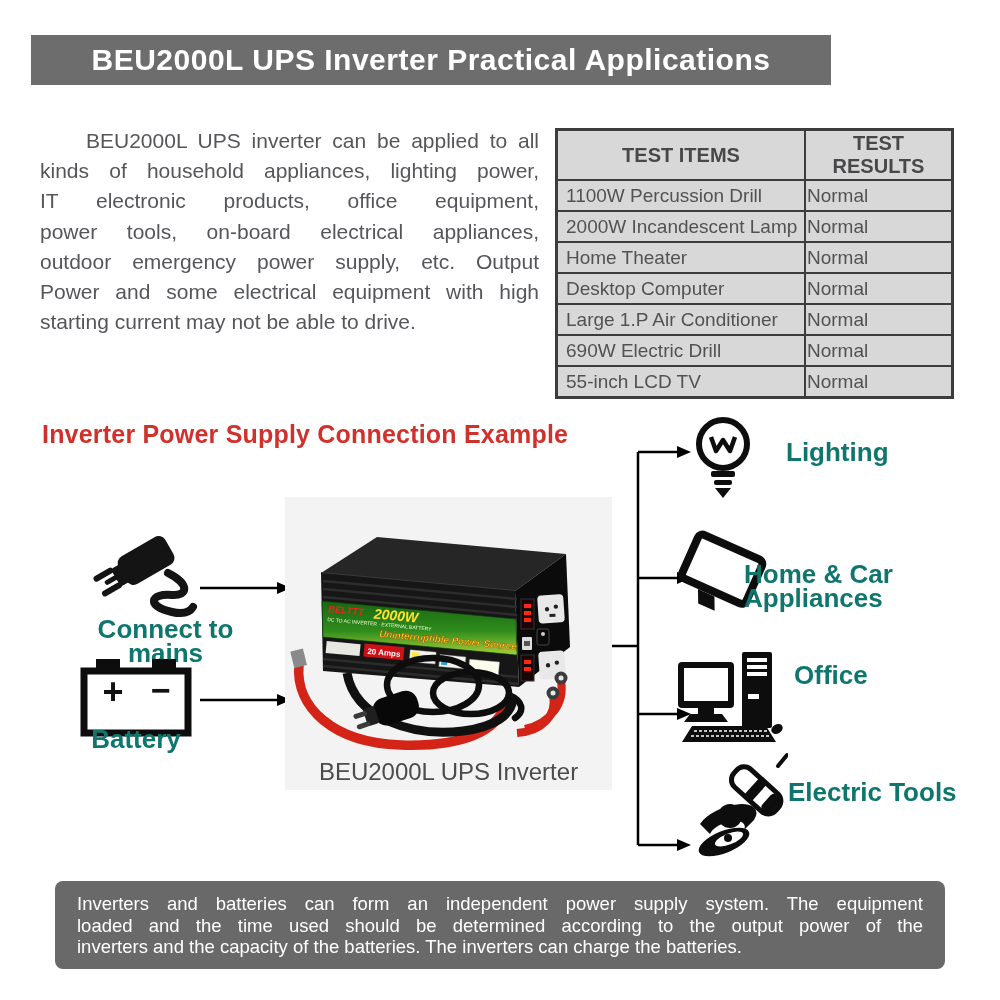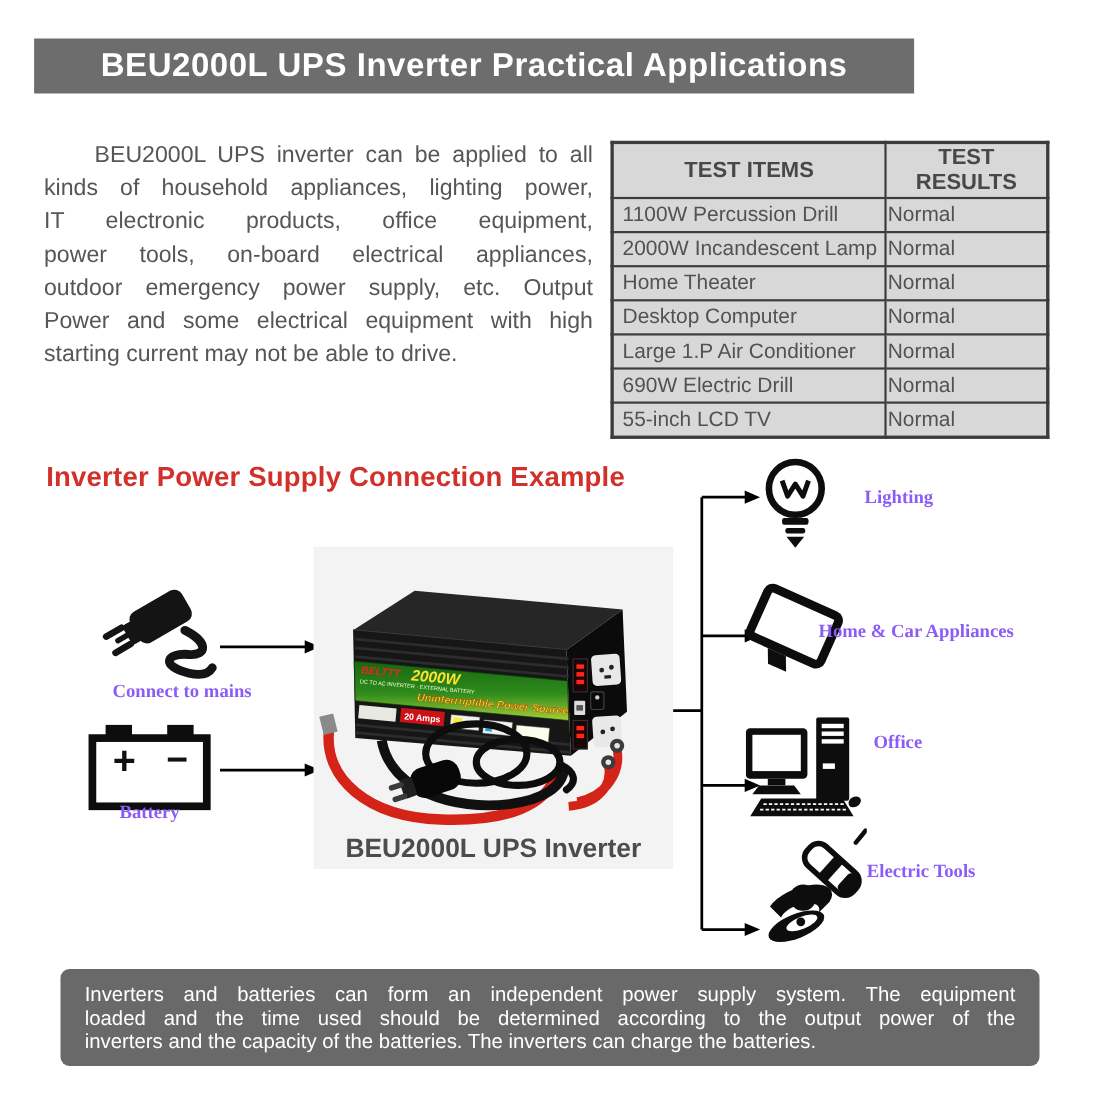--- a/index.html
+++ b/index.html
@@ -32,33 +32,33 @@
   .test-table td.cell-item { font-size:19px; color:#525254; padding-left:8px; text-align:left; }
   .test-table td.cell-result { font-size:19px; color:#525254; text-align:left; }
 
   
   .section-title {
     position:absolute; left:42px; top:420px;
     font-size:25px; font-weight:bold; color:#d2302a; letter-spacing:0.2px;
   }
 
   
-  .dlabel { position:absolute; font-weight:bold; color:#8b5cf6; font-size:17px; line-height:24px;font-family:Liberation Serif, serif; }
+  .dlabel { position:absolute; font-weight:bold; color:#0f766e; font-size:26px; line-height:24px; }
   .lbl-mains   { left:68px;  top:617px; width:195px; text-align:center; }
   .lbl-battery { left:76px;  top:727px; width:120px; text-align:center; }
   .lbl-lighting   { left:786px; top:440px; }
   .lbl-appliances { left:744px; top:562px; }
   .lbl-office     { left:794px; top:663px; }
   .lbl-tools      { left:788px; top:780px; }
 
   
   .photo { position:absolute; left:285px; top:497px; width:327px; height:293px; background:#f3f3f3; }
   .photo .caption {
     position:absolute; left:0; bottom:4px; width:100%; text-align:center;
-    font-size:24px; font-weight:bold; color:#4c4c4e;
+    font-size:24px; font-weight:normal; color:#4c4c4e;
   }
 
   .abs { position:absolute; }
 
   
   .footer {
     position:absolute; left:55px; top:881px; width:890px; height:88px;
     background:#696969; border-radius:8px; color:#ffffff; box-sizing:border-box;
     padding:12px 22px;
   }

